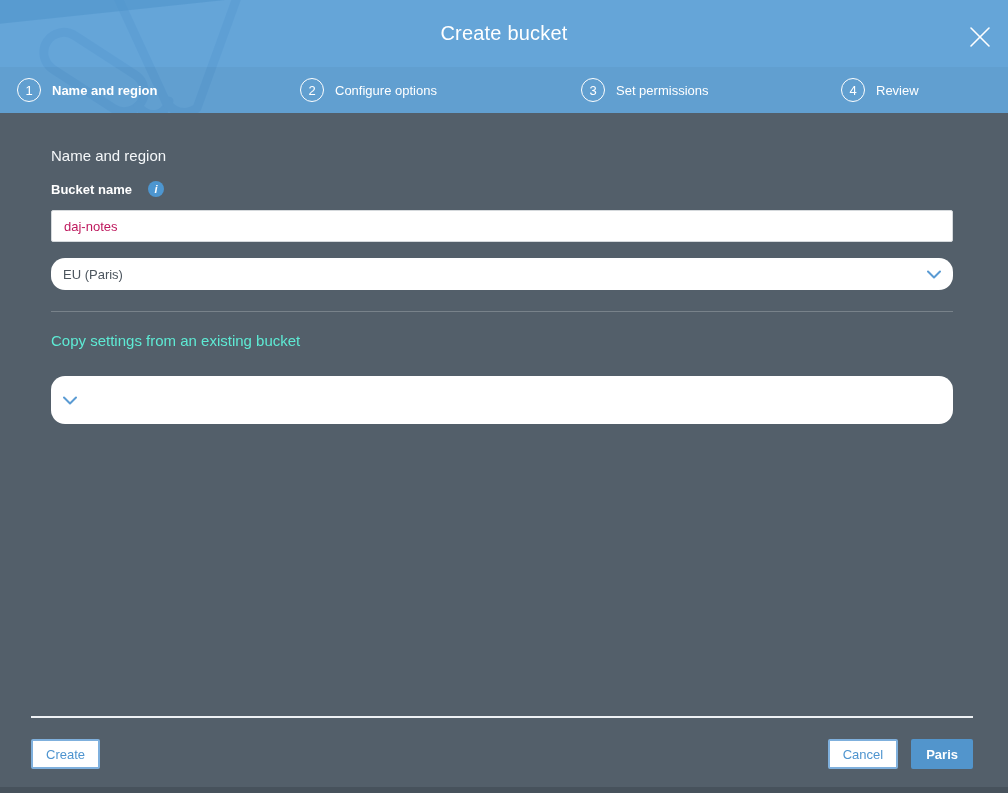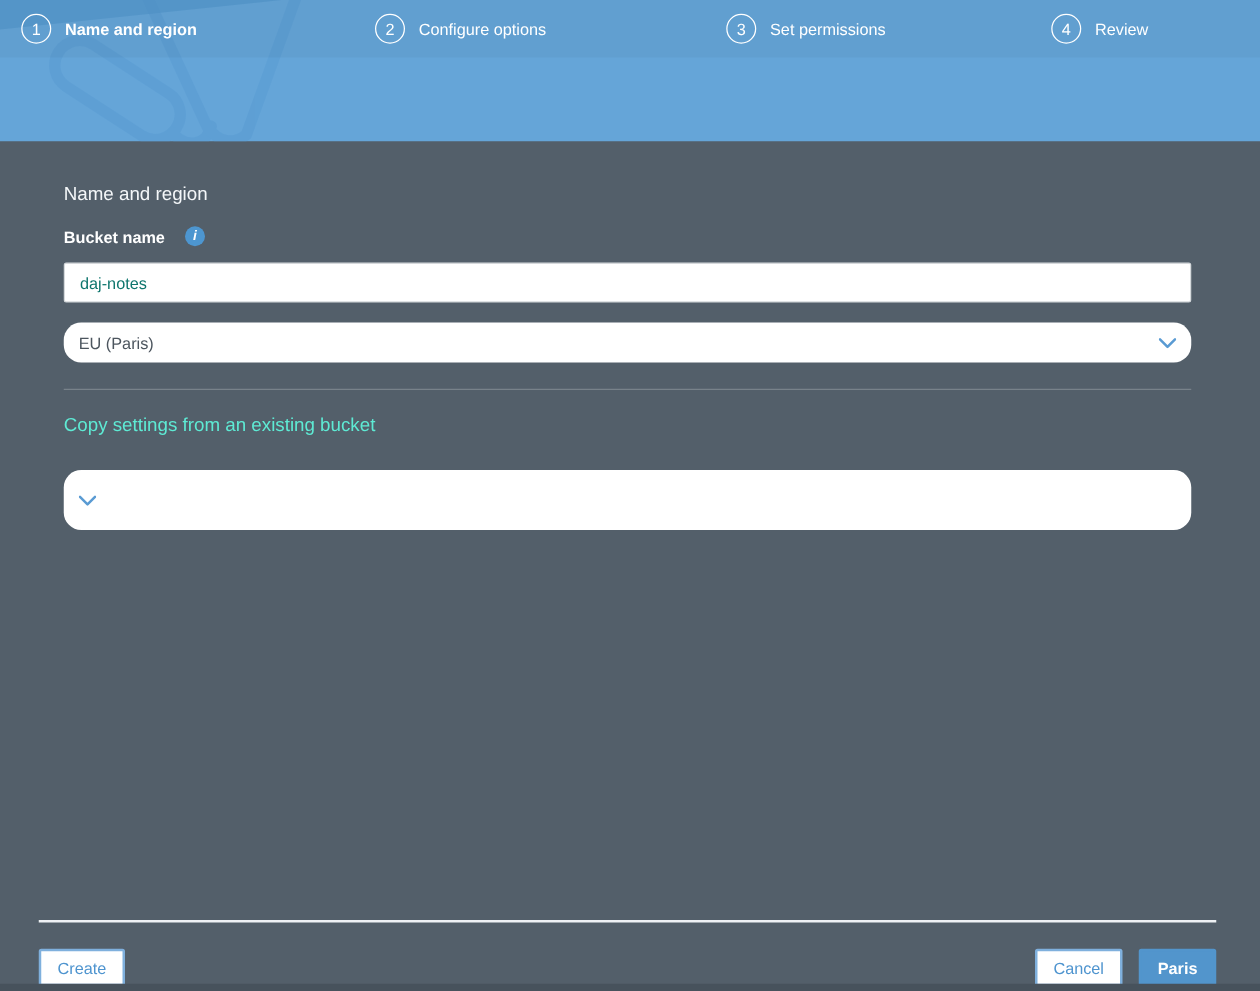--- a/index.html
+++ b/index.html
@@ -33,37 +33,37 @@
   .section-title { color:#f4f7f9; font-size:15px; font-weight:400; }
   .field-label { margin-top:17px; display:flex; align-items:center; gap:16px;
                  color:#ffffff; font-size:13px; font-weight:700; }
   .info-icon {
     width:16px; height:16px; border-radius:50%; background:#4d96d0; color:#fff;
     font-size:11px; font-weight:700; font-style:italic;
     display:inline-flex; align-items:center; justify-content:center; cursor:pointer;
   }
   .text-input {
     margin-top:13px; width:902px; height:32px; border:1px solid #d5d9dc; border-radius:2px;
-    background:#fff; color:#0f766e; font-size:13px; padding:0 12px;
+    background:#fff; color:#be185d; font-size:13px; padding:0 12px;
     font-family:"Liberation Sans", sans-serif; outline:none; display:block;
   }
   .select {
     margin-top:16px; width:902px; height:32px; background:#fff; border-radius:14px;
     display:flex; align-items:center; justify-content:space-between;
     padding:0 12px; cursor:pointer;
   }
   .select-value { color:#4c555e; font-size:13px; }
   .rule { margin-top:21px; border:none; border-top:1px solid rgba(255,255,255,0.22); }
   .copy-title { margin-top:20px; color:#5eead4; font-size:15px; font-weight:400; }
   .select-lg { margin-top:27px; height:48px; }
   .placeholder { color:#a9b0b6; font-size:13px; font-style:italic; }
   .bucket-count { color:#545e67; font-size:13px; }
 
   
-  .footer { position:absolute; left:31px; right:35px; top:736px; }
+  .footer { position:absolute; left:31px; right:35px; top:716px; }
   .footer-rule { height:2px; background:#eef1f4; border:none; }
   .footer-buttons { margin-top:21px; display:flex; align-items:center; }
   .btn { height:30px; font-size:13px; border-radius:2px; cursor:pointer;
          font-family:"Liberation Sans", sans-serif; }
   .btn-light { background:#fff; color:#4e94cf; border:2px solid #7fb0dd; padding:0 13px; }
   .btn-primary { background:#5295cc; color:#fff; border:2px solid #5295cc; font-weight:700;
                  padding:0 13px; margin-left:13px; }
   .spacer { flex:1; }
   .bottom-strip { position:absolute; left:0; right:0; bottom:0; height:6px; background:#47525c; }
 </style>
@@ -75,20 +75,27 @@
   <div class="header">
     <svg class="watermark" width="255" height="113" viewBox="0 0 255 113">
       <g fill="none" stroke="#5a9cd3" stroke-width="9" opacity="0.6" stroke-linecap="round" stroke-linejoin="round">
         <rect x="38" y="52" width="112" height="40" rx="20" transform="rotate(33 94 72)"></rect>
         <path d="M138 106 c10 13 27 11 31 -5"></path>
         <path d="M106 -28 L166 102 q14 18 31 6 L244 -22"></path>
       </g>
       <rect x="-30" y="-26" width="285" height="38" rx="18" transform="rotate(-6 110 -7)" fill="#4f93cb" opacity="0.55"></rect>
     </svg>
 
+    <div class="title-row">
+      <div class="modal-title">Create bucket</div>
+      <svg class="close-btn" viewBox="0 0 24 24">
+        <line x1="3" y1="3" x2="21" y2="21" stroke="#fff" stroke-width="1.6" stroke-linecap="round"></line>
+        <line x1="21" y1="3" x2="3" y2="21" stroke="#fff" stroke-width="1.6" stroke-linecap="round"></line>
+      </svg>
+    </div>
 
     <div class="steps-row">
         <div class="step active">
           <span class="step-circle">1</span>
           <span class="step-label">Name and region</span>
         </div>
         <div class="step">
           <span class="step-circle">2</span>
           <span class="step-label">Configure options</span>
         </div>

